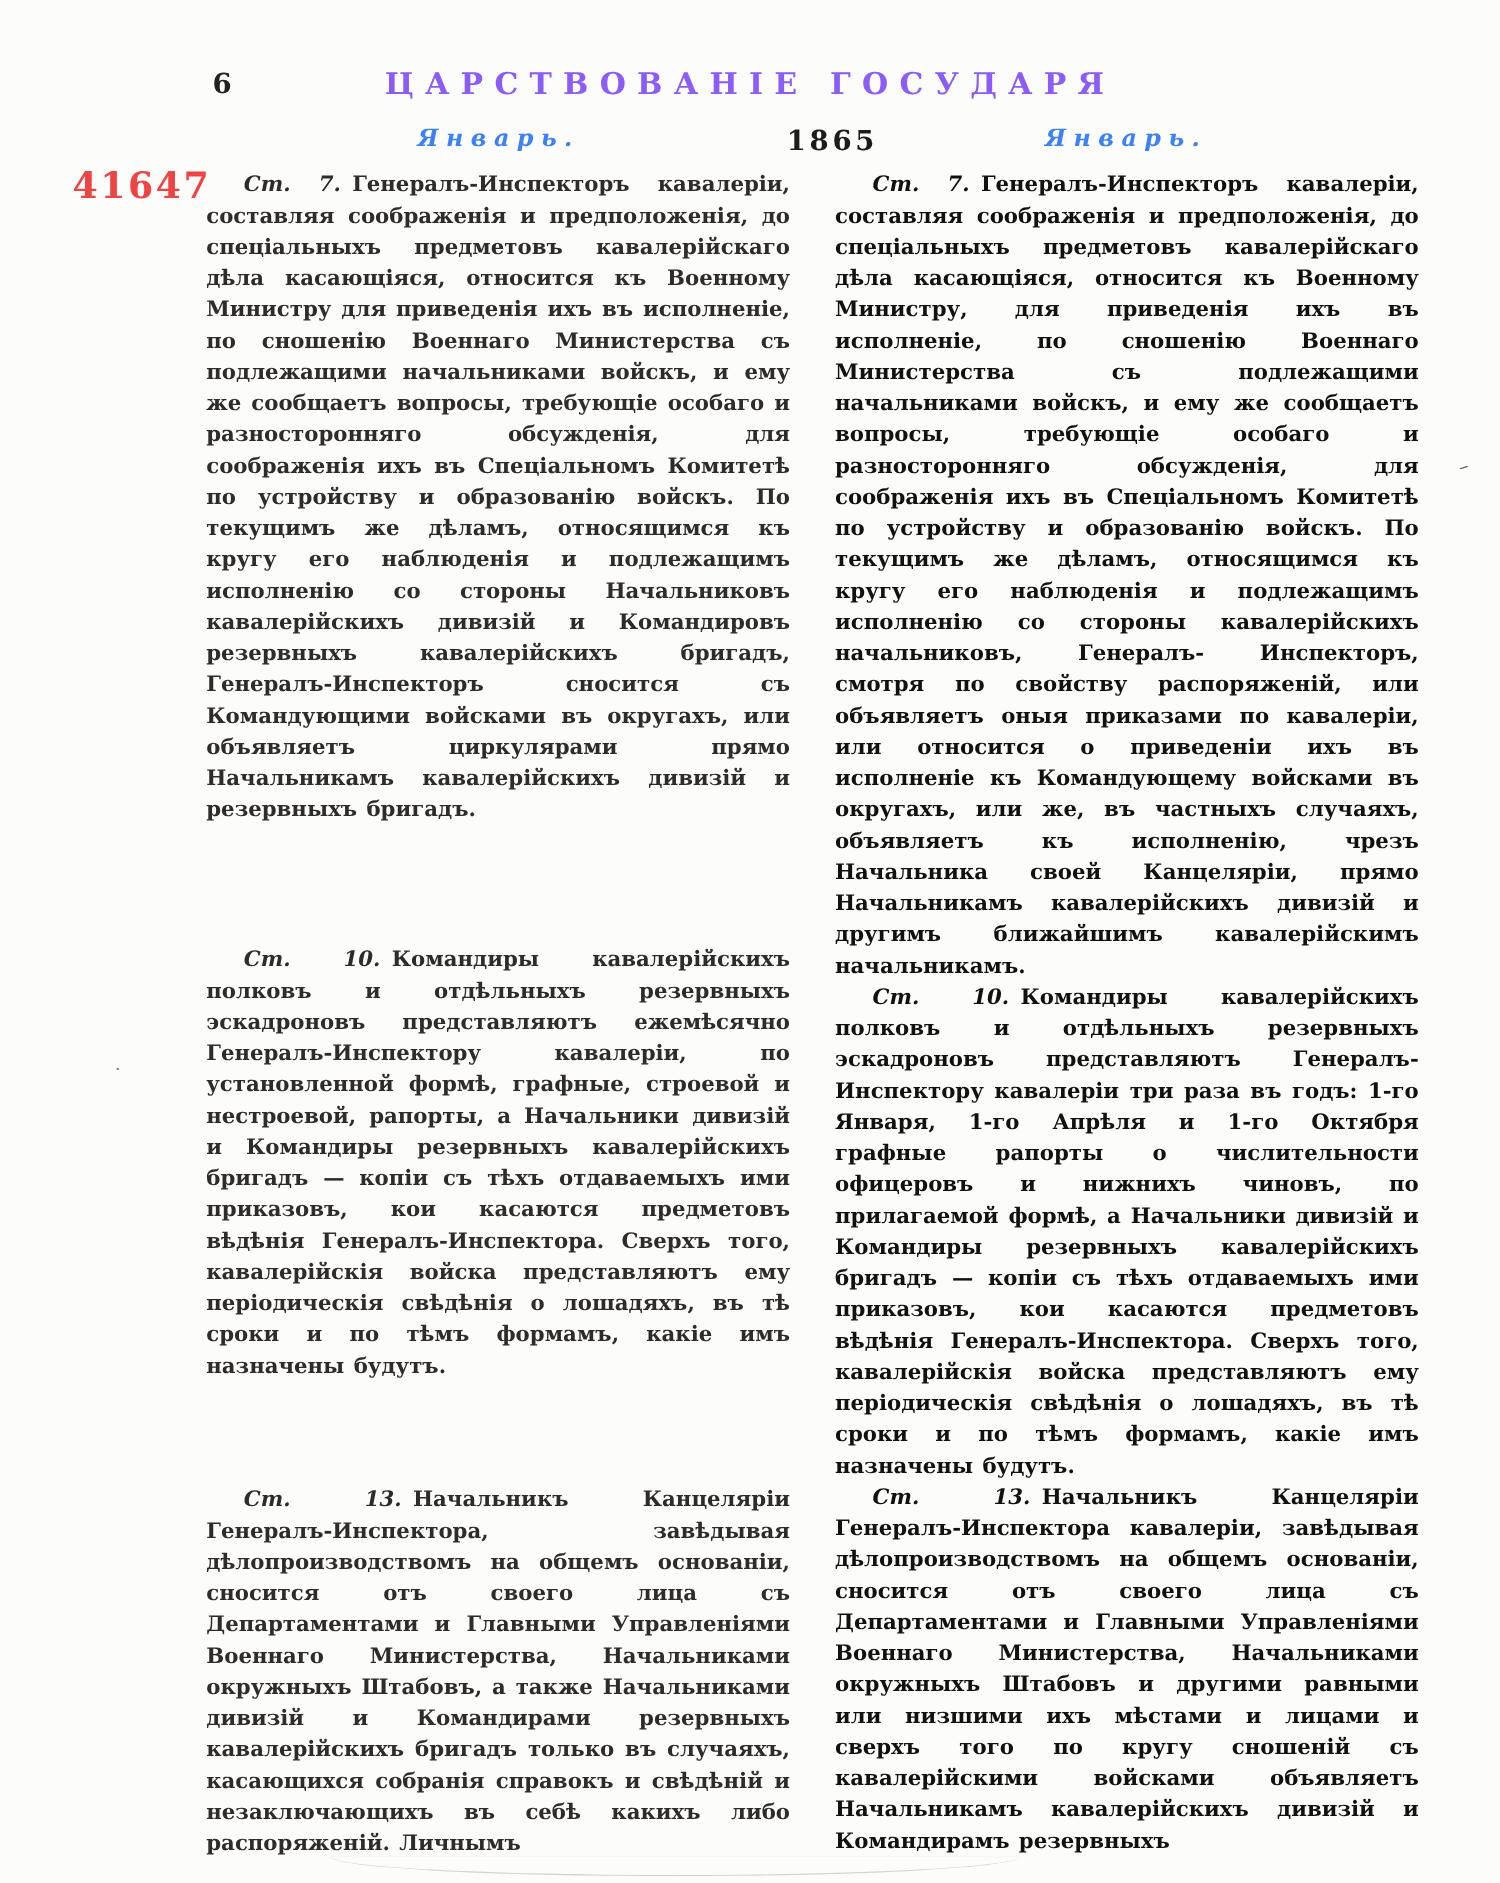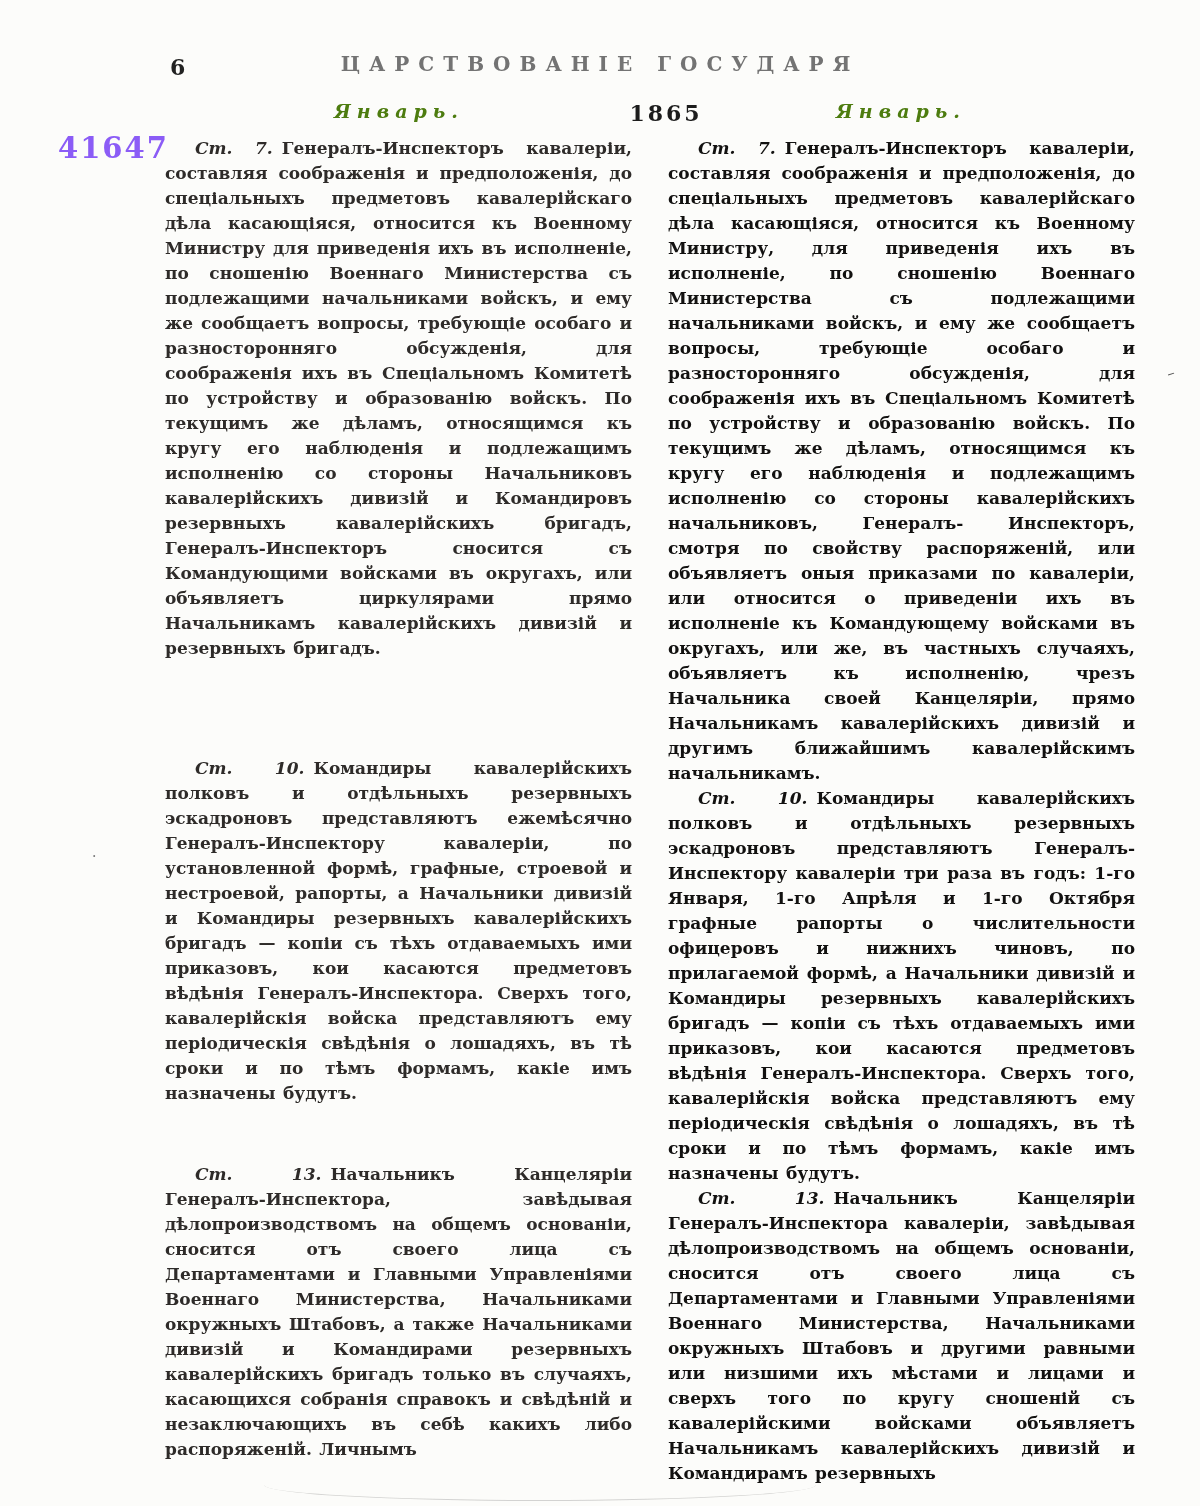--- a/index.html
+++ b/index.html
@@ -17,57 +17,57 @@
     background:#fcfcfa;
     overflow:hidden;
   }
   .page-number {
     position:absolute; top:54px; left:170px;
     font-size:22px; font-weight:bold; color:#222;
   }
   .running-header {
     position:absolute; top:52px; left:0; width:100%;
     text-align:center;
-    font-size:20px; font-weight:bold; letter-spacing:9px;
-    color:#737373;
+    font-size:24px; font-weight:bold; letter-spacing:9px;
+    color:#8b5cf6;
   }
   .subheader span { position:absolute; top:100px; display:block; text-align:center; }
   .month {
     font-style:italic; font-weight:bold;
-    font-size:19px; letter-spacing:6px; color:#4d7c0f;
+    font-size:19px; letter-spacing:6px; color:#3b82f6;
   }
   .month-left  { left:165px; width:468px; }
   .month-right { left:667px; width:468px; }
   .year {
     left:556px; width:220px;
     font-size:22px; letter-spacing:3px; font-weight:bold; color:#1c1c1c;
   }
   .act-number {
     position:absolute; top:131px; left:58px;
     font-size:29px; font-weight:bold; letter-spacing:2px;
-    color:#8b5cf6;
+    color:#ef4444;
   }
   .columns {
     position:absolute; top:136px; left:165px;
     width:970px;
     display:flex; gap:36px;
   }
   .col { width:467px; }
   .col p {
     text-align:justify;
     text-indent:30px;
     font-size:17px;
     line-height:25px;
     word-spacing:1.5px;
     font-weight:bold;
   }
   .col-left  p { color:#2e2b29; }
   .col-right p { color:#121110; }
   .mt-lg { margin-top:95px; }
-  .mt-md { margin-top:56px; }
+  .mt-md { margin-top:82px; }
   .article-label { font-style:italic; margin-right:9px; }
   .scan-speck-right {
     position:absolute; top:364px; right:26px;
     font-size:15px; color:#555; transform:rotate(-18deg);
   }
   .scan-speck-left {
     position:absolute; top:848px; left:92px;
     font-size:14px; color:#777;
   }
   .page-curl {

